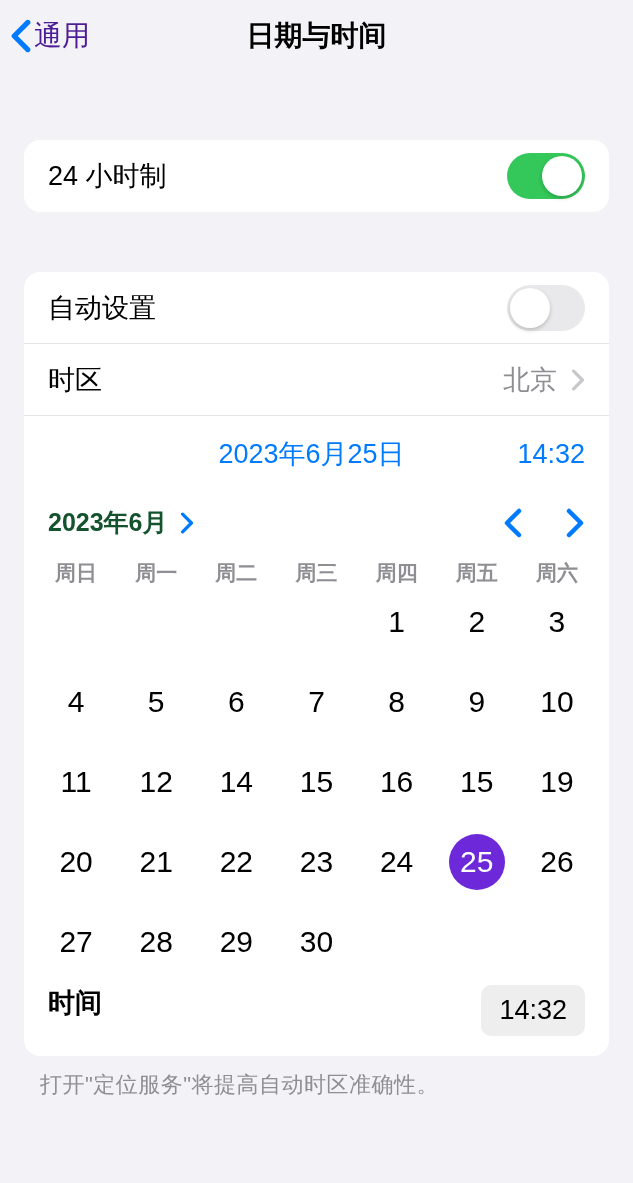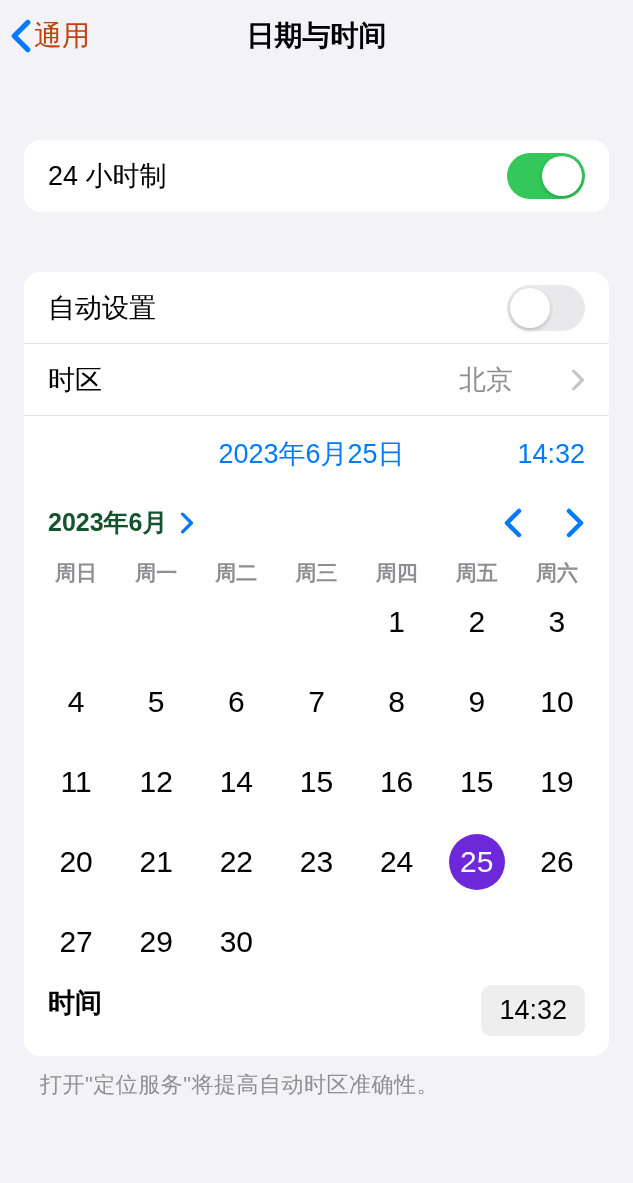--- a/index.html
+++ b/index.html
@@ -13,21 +13,21 @@
     .nav-bar {
       display: flex;
       align-items: center;
       height: 72px;
       position: relative;
       padding: 0 10px;
     }
     .nav-back {
       display: flex;
       align-items: center;
-      color: #c2410c;
+      color: #4c1d95;
       font-size: 28px;
       font-weight: 400;
     }
     .nav-back-chevron {
       width: 22px;
       height: 34px;
       margin-right: 2px;
     }
     .nav-title {
       position: absolute;
@@ -46,21 +46,20 @@
     }
     .group-1 { margin-top: 68px; }
     .group-2 { margin-top: 60px; }
     .row {
       display: flex;
       align-items: center;
       min-height: 72px;
       padding: 0 24px;
       font-size: 27px;
       color: #000;
-      gap: 44px;
     }
     .row-border {
       border-bottom: 1px solid #e5e5ea;
     }
     .row-label { flex: 1; }
     .row-value { color: #8e8e93; font-size: 27px; }
     .row-chevron {
       width: 14px;
       height: 22px;
       margin-left: 14px;
@@ -314,20 +313,23 @@
       <div class="cal-cell">
         <div class="cal-day selected">25</div>
       </div>
       <div class="cal-cell">
         <div class="cal-day">26</div>
       </div>
       <div class="cal-cell">
         <div class="cal-day">27</div>
       </div>
       <div class="cal-cell">
+        <div class="cal-day">28</div>
+      </div>
+      <div class="cal-cell">
         <div class="cal-day">29</div>
       </div>
       <div class="cal-cell">
         <div class="cal-day">30</div>
       </div>
     </div>
 
   <div class="time-row">
     <span class="time-label">时间</span>
     <span class="time-pill">14:32</span>

